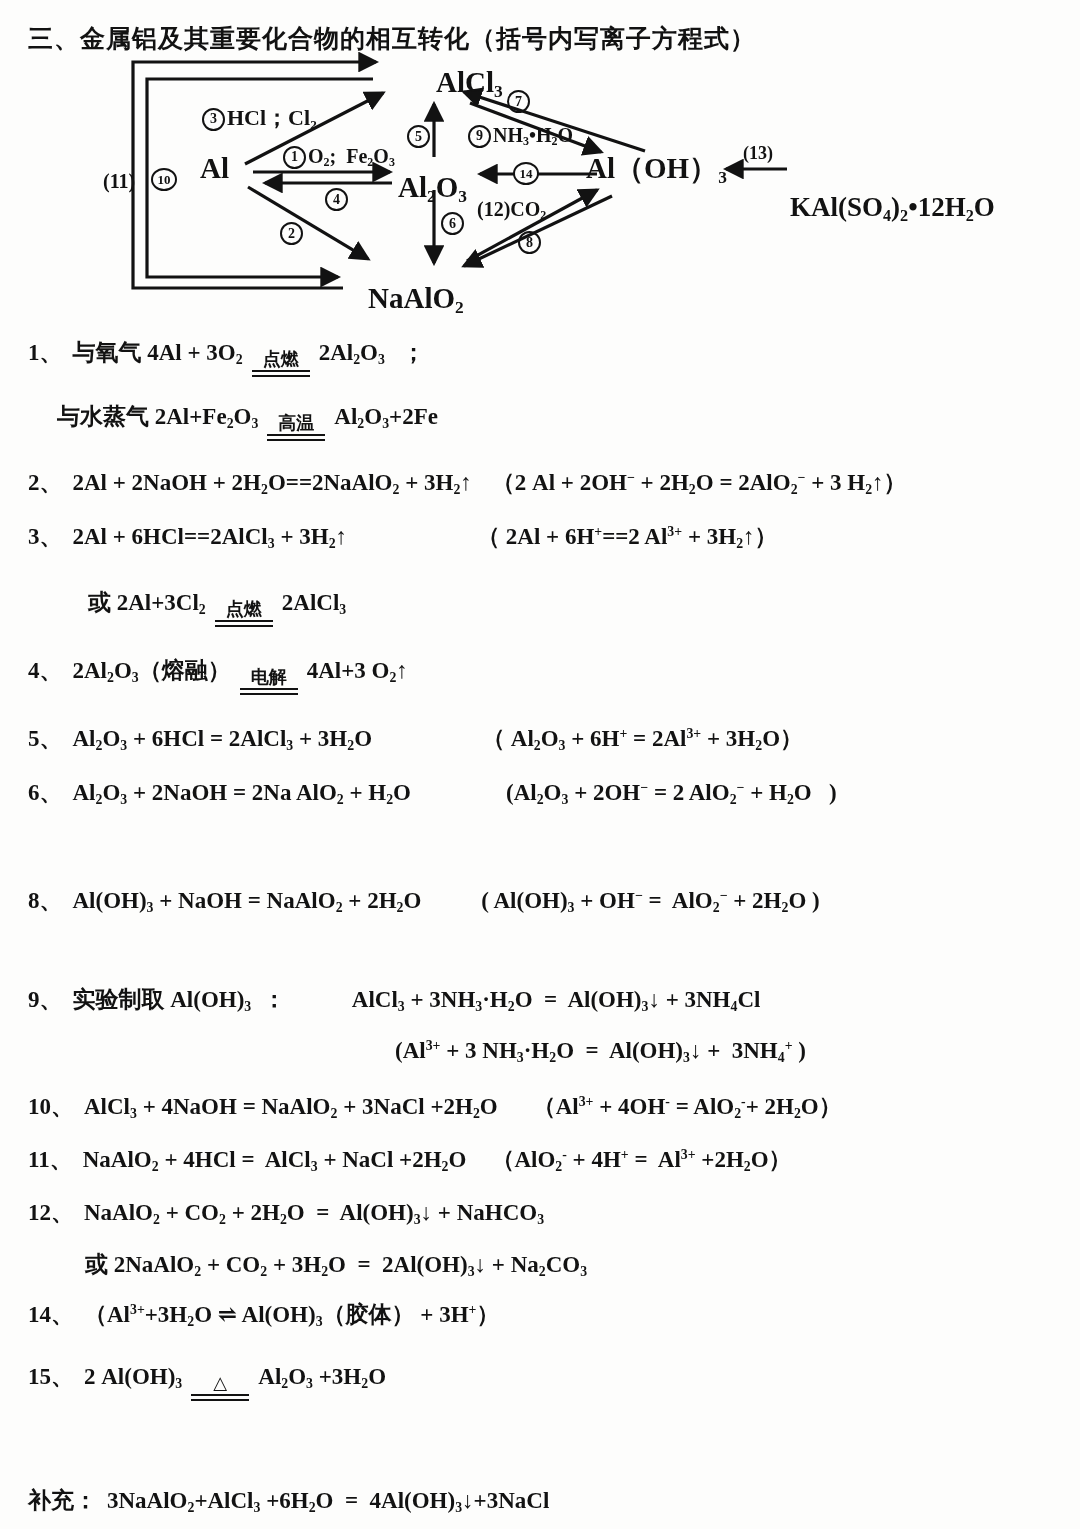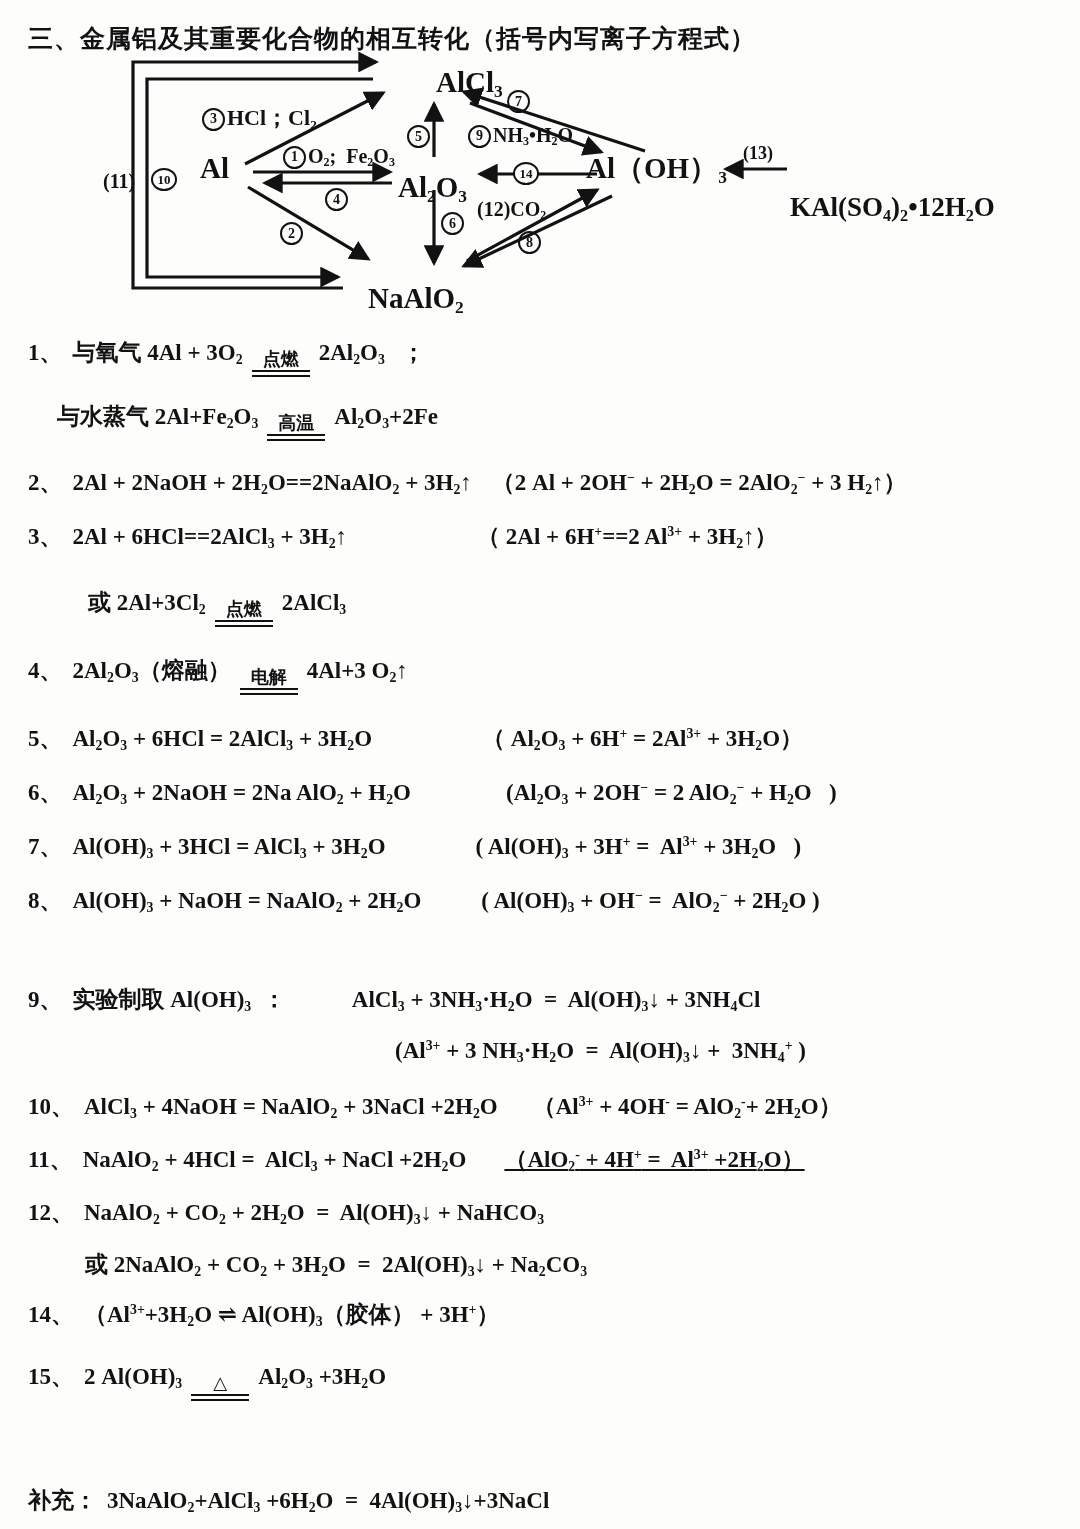--- a/index.html
+++ b/index.html
@@ -161,42 +161,39 @@
   </div>
 
   <div class="row" style="left:28px;top:724px;">
     <span class="num">5、</span><span>Al<sub>2</sub>O<sub>3</sub> + 6HCl = 2AlCl<sub>3</sub> + 3H<sub>2</sub>O</span><span style="margin-left:110px;">（ Al<sub>2</sub>O<sub>3</sub> + 6H<sup>+</sup> = 2Al<sup>3+</sup> + 3H<sub>2</sub>O）</span>
   </div>
 
   <div class="row" style="left:28px;top:778px;">
     <span class="num">6、</span><span>Al<sub>2</sub>O<sub>3</sub> + 2NaOH = 2Na AlO<sub>2</sub> + H<sub>2</sub>O</span><span style="margin-left:95px;">(Al<sub>2</sub>O<sub>3</sub> + 2OH<sup>−</sup> = 2 AlO<sub>2</sub><sup>−</sup> + H<sub>2</sub>O&nbsp;&nbsp; )</span>
   </div>
 
-  <div class="row" style="left:28px;top:832px;">
-    <span class="num">7、</span><span>Al(OH)<sub>3</sub> + 3HCl = AlCl<sub>3</sub> + 3H<sub>2</sub>O</span><span style="margin-left:90px;">( Al(OH)<sub>3</sub> + 3H<sup>+</sup> =&nbsp; Al<sup>3+</sup> + 3H<sub>2</sub>O&nbsp;&nbsp; )</span>
-  </div>
 
   <div class="row" style="left:28px;top:886px;">
     <span class="num">8、</span><span>Al(OH)<sub>3</sub> + NaOH = NaAlO<sub>2</sub> + 2H<sub>2</sub>O</span><span style="margin-left:60px;">( Al(OH)<sub>3</sub> + OH<sup>−</sup> =&nbsp; AlO<sub>2</sub><sup>−</sup> + 2H<sub>2</sub>O )</span>
   </div>
 
   <div class="row" style="left:28px;top:985px;">
     <span class="num">9、</span><span>实验制取 Al(OH)<sub>3</sub>&nbsp;&nbsp;：</span><span style="margin-left:66px;">AlCl<sub>3</sub> + 3NH<sub>3</sub>·H<sub>2</sub>O&nbsp; =&nbsp; Al(OH)<sub>3</sub>↓ + 3NH<sub>4</sub>Cl</span>
   </div>
 
   <div class="row" style="left:395px;top:1036px;">
     <span>(Al<sup>3+</sup> + 3 NH<sub>3</sub>·H<sub>2</sub>O&nbsp; =&nbsp; Al(OH)<sub>3</sub>↓ +&nbsp; 3NH<sub>4</sub><sup>+</sup> )</span>
   </div>
 
   <div class="row" style="left:28px;top:1092px;">
     <span class="num">10、</span><span>AlCl<sub>3</sub> + 4NaOH = NaAlO<sub>2</sub> + 3NaCl +2H<sub>2</sub>O</span><span style="margin-left:35px;">（Al<sup>3+</sup> + 4OH<sup>-</sup> = AlO<sub>2</sub><sup>-</sup>+ 2H<sub>2</sub>O）</span>
   </div>
 
   <div class="row" style="left:28px;top:1145px;">
-    <span class="num">11、</span><span>NaAlO<sub>2</sub> + 4HCl =&nbsp; AlCl<sub>3</sub> + NaCl +2H<sub>2</sub>O</span><span style="margin-left:38px;text-decoration:underline;">（AlO<sub>2</sub><sup>-</sup> + 4H<sup>+</sup> =&nbsp; Al<sup>3+</sup> +2H<sub>2</sub>O）</span>
+    <span class="num">11、</span><span>NaAlO<sub>2</sub> + 4HCl =&nbsp; AlCl<sub>3</sub> + NaCl +2H<sub>2</sub>O</span><span style="margin-left:25px;">（AlO<sub>2</sub><sup>-</sup> + 4H<sup>+</sup> =&nbsp; Al<sup>3+</sup> +2H<sub>2</sub>O）</span>
   </div>
 
   <div class="row" style="left:28px;top:1198px;">
     <span class="num">12、</span><span>NaAlO<sub>2</sub> + CO<sub>2</sub> + 2H<sub>2</sub>O&nbsp; =&nbsp; Al(OH)<sub>3</sub>↓ + NaHCO<sub>3</sub></span>
   </div>
 
   <div class="row" style="left:85px;top:1250px;">
     <span>或 2NaAlO<sub>2</sub> + CO<sub>2</sub> + 3H<sub>2</sub>O&nbsp; =&nbsp; 2Al(OH)<sub>3</sub>↓ + Na<sub>2</sub>CO<sub>3</sub></span>
   </div>
 

